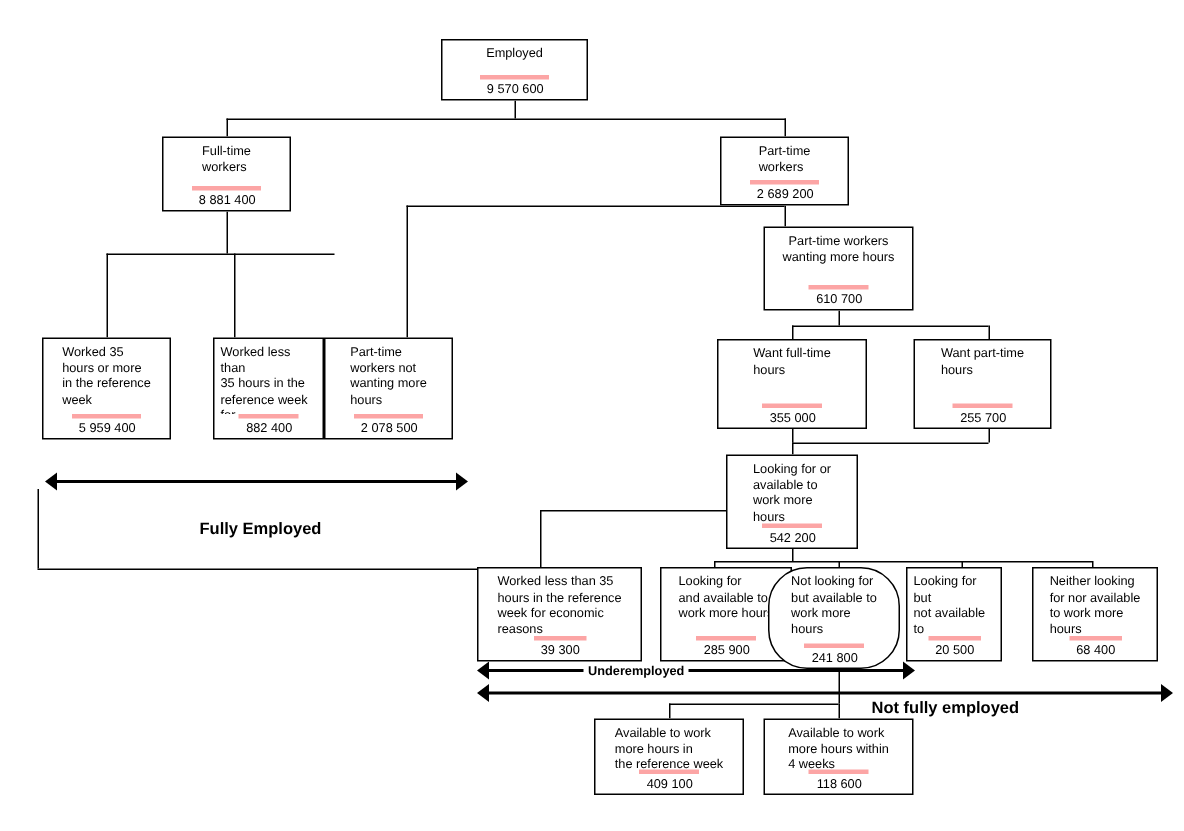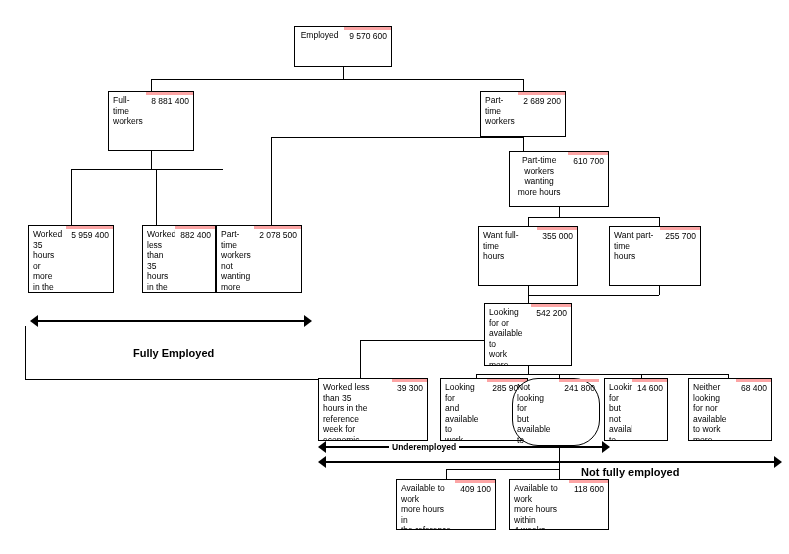--- a/index.html
+++ b/index.html
@@ -15,22 +15,23 @@
     font-family: "Liberation Sans", sans-serif;
     overflow: hidden;
   }
   
   .node {
     position: absolute;
     box-sizing: border-box;
     border: 1px solid #000;
     background: #ffffff;
     display: flex;
-    flex-direction: row;
+    flex-direction: column;
     z-index: 3;
+    align-items: center;
   }
   .node .label {
     flex: 1 1 auto;
     box-sizing: border-box;
     padding: 3px 4px 2px 4px;
     font-size: 8.5px;
     line-height: 10.5px;
     color: #000;
     text-align: center;
     overflow: hidden;
@@ -137,21 +138,21 @@
   <div class="ln lnv" style="left:559px; top:441px; height:28px;"></div>
   <div class="ln lnh" style="left:446px; top:469px; width:113px;"></div>
   <div class="ln lnv" style="left:446px; top:469px; height:10px;"></div>
   <div class="ln lnv" style="left:559px; top:469px; height:10px;"></div>
 
   <div class="node" style="left:294px; top:26px; width:98px; height:41px;">
     <div class="label">Employed</div>
     <div class="value">9 570 600</div>
   </div>
 
-  <div class="node lefttext" style="left:108px; top:91px; width:86px; height:60px;">
+  <div class="node lefttext" style="left:108px; top:91px; width:86px; height:50px;">
     <div class="label">Full-time<br>workers</div>
     <div class="value">8 881 400</div>
   </div>
 
   <div class="node lefttext" style="left:480px; top:91px; width:86px; height:46px;">
     <div class="label">Part-time<br>workers</div>
     <div class="value">2 689 200</div>
   </div>
 
   <div class="node" style="left:509px; top:151px; width:100px; height:56px;">
@@ -199,21 +200,21 @@
     <div class="value">285 900</div>
   </div>
 
   <div class="node lefttext" style="left:512px; top:378px; width:88px; height:68px;border-radius:26px;">
     <div class="label">Not looking for<br>but available to<br>work more<br>hours</div>
     <div class="value">241 800</div>
   </div>
 
   <div class="node lefttext" style="left:604px; top:378px; width:64px; height:63px;">
     <div class="label">Looking for but<br>not available to<br>work more<br>hours</div>
-    <div class="value">14 600</div>
+    <div class="value">20 500</div>
   </div>
 
   <div class="node lefttext" style="left:688px; top:378px; width:84px; height:63px;">
     <div class="label">Neither looking<br>for nor available<br>to work more<br>hours</div>
     <div class="value">68 400</div>
   </div>
 
   <div class="node lefttext" style="left:396px; top:479px; width:100px; height:51px;">
     <div class="label">Available to work<br>more hours in<br>the reference week</div>
     <div class="value">409 100</div>

